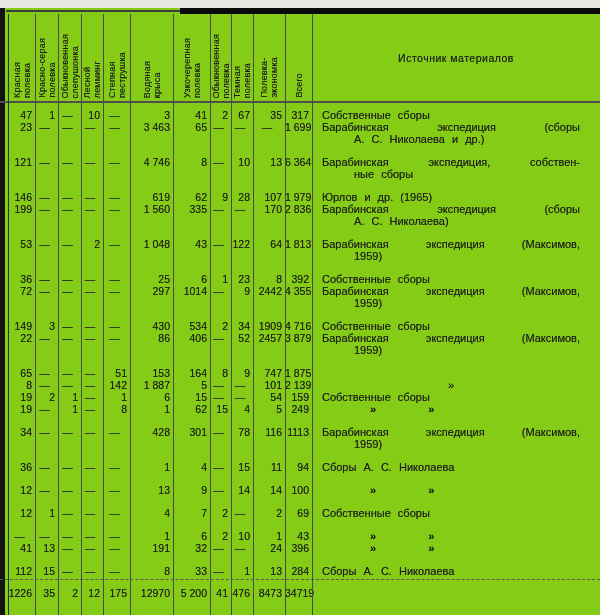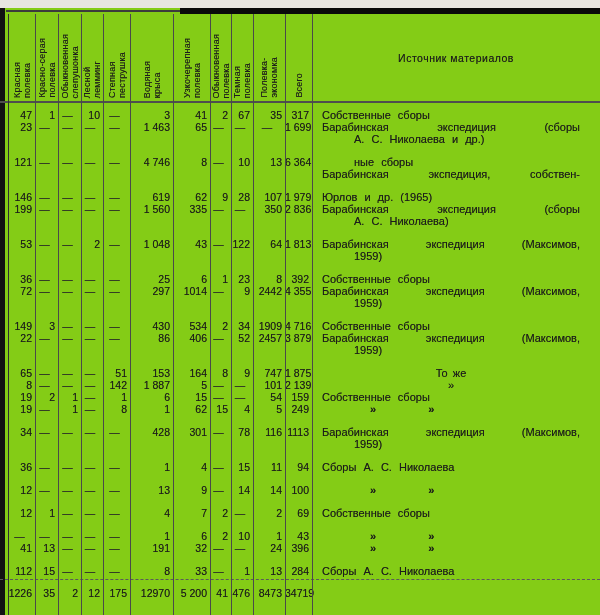--- a/index.html
+++ b/index.html
@@ -117,21 +117,21 @@
         <div class="src">
           <span class="ln">Собственные сборы</span>
         </div>
       </div>
       <div class="grid row">
         <div class="num">23</div>
         <div class="num dash">—</div>
         <div class="num dash">—</div>
         <div class="num dash">—</div>
         <div class="num dash">—</div>
-        <div class="num">1 463</div>
+        <div class="num">3 463</div>
         <div class="num">65</div>
         <div class="num dash">—</div>
         <div class="num dash">—</div>
         <div class="num dash">—</div>
         <div class="num">1 699</div>
         <div class="src">
           <span class="ln just">Барабинская экспедиция (сборы</span>
           <span class="ln ind">А. С. Николаева и др.)</span>
         </div>
       </div>
@@ -141,22 +141,22 @@
         <div class="num dash">—</div>
         <div class="num dash">—</div>
         <div class="num dash">—</div>
         <div class="num">4 746</div>
         <div class="num">8</div>
         <div class="num dash">—</div>
         <div class="num">10</div>
         <div class="num">13</div>
         <div class="num">6 364</div>
         <div class="src">
+          <span class="ln just">Барабинская экспедиция, собствен-</span>
           <span class="ln ind">ные сборы</span>
-          <span class="ln just">Барабинская экспедиция, собствен-</span>
         </div>
       </div>
       <div class="grid row ng">
         <div class="num">146</div>
         <div class="num dash">—</div>
         <div class="num dash">—</div>
         <div class="num dash">—</div>
         <div class="num dash">—</div>
         <div class="num">619</div>
         <div class="num">62</div>
@@ -171,21 +171,21 @@
       <div class="grid row">
         <div class="num">199</div>
         <div class="num dash">—</div>
         <div class="num dash">—</div>
         <div class="num dash">—</div>
         <div class="num dash">—</div>
         <div class="num">1 560</div>
         <div class="num">335</div>
         <div class="num dash">—</div>
         <div class="num dash">—</div>
-        <div class="num">350</div>
+        <div class="num">170</div>
         <div class="num">2 836</div>
         <div class="src">
           <span class="ln just">Барабинская экспедиция (сборы</span>
           <span class="ln ind">А. С. Николаева)</span>
         </div>
       </div>
       <div class="grid row ng">
         <div class="num">53</div>
         <div class="num dash">—</div>
         <div class="num dash">—</div>
@@ -273,21 +273,20 @@
         <div class="num dash">—</div>
         <div class="num dash">—</div>
         <div class="num dash">—</div>
         <div class="num">51</div>
         <div class="num">153</div>
         <div class="num">164</div>
         <div class="num">8</div>
         <div class="num">9</div>
         <div class="num">747</div>
         <div class="num">1 875</div>
-        <div class="src src-center">То же</div>
       </div>
       <div class="grid row">
         <div class="num">8</div>
         <div class="num dash">—</div>
         <div class="num dash">—</div>
         <div class="num dash">—</div>
         <div class="num">142</div>
         <div class="num">1 887</div>
         <div class="num">5</div>
         <div class="num dash">—</div>

